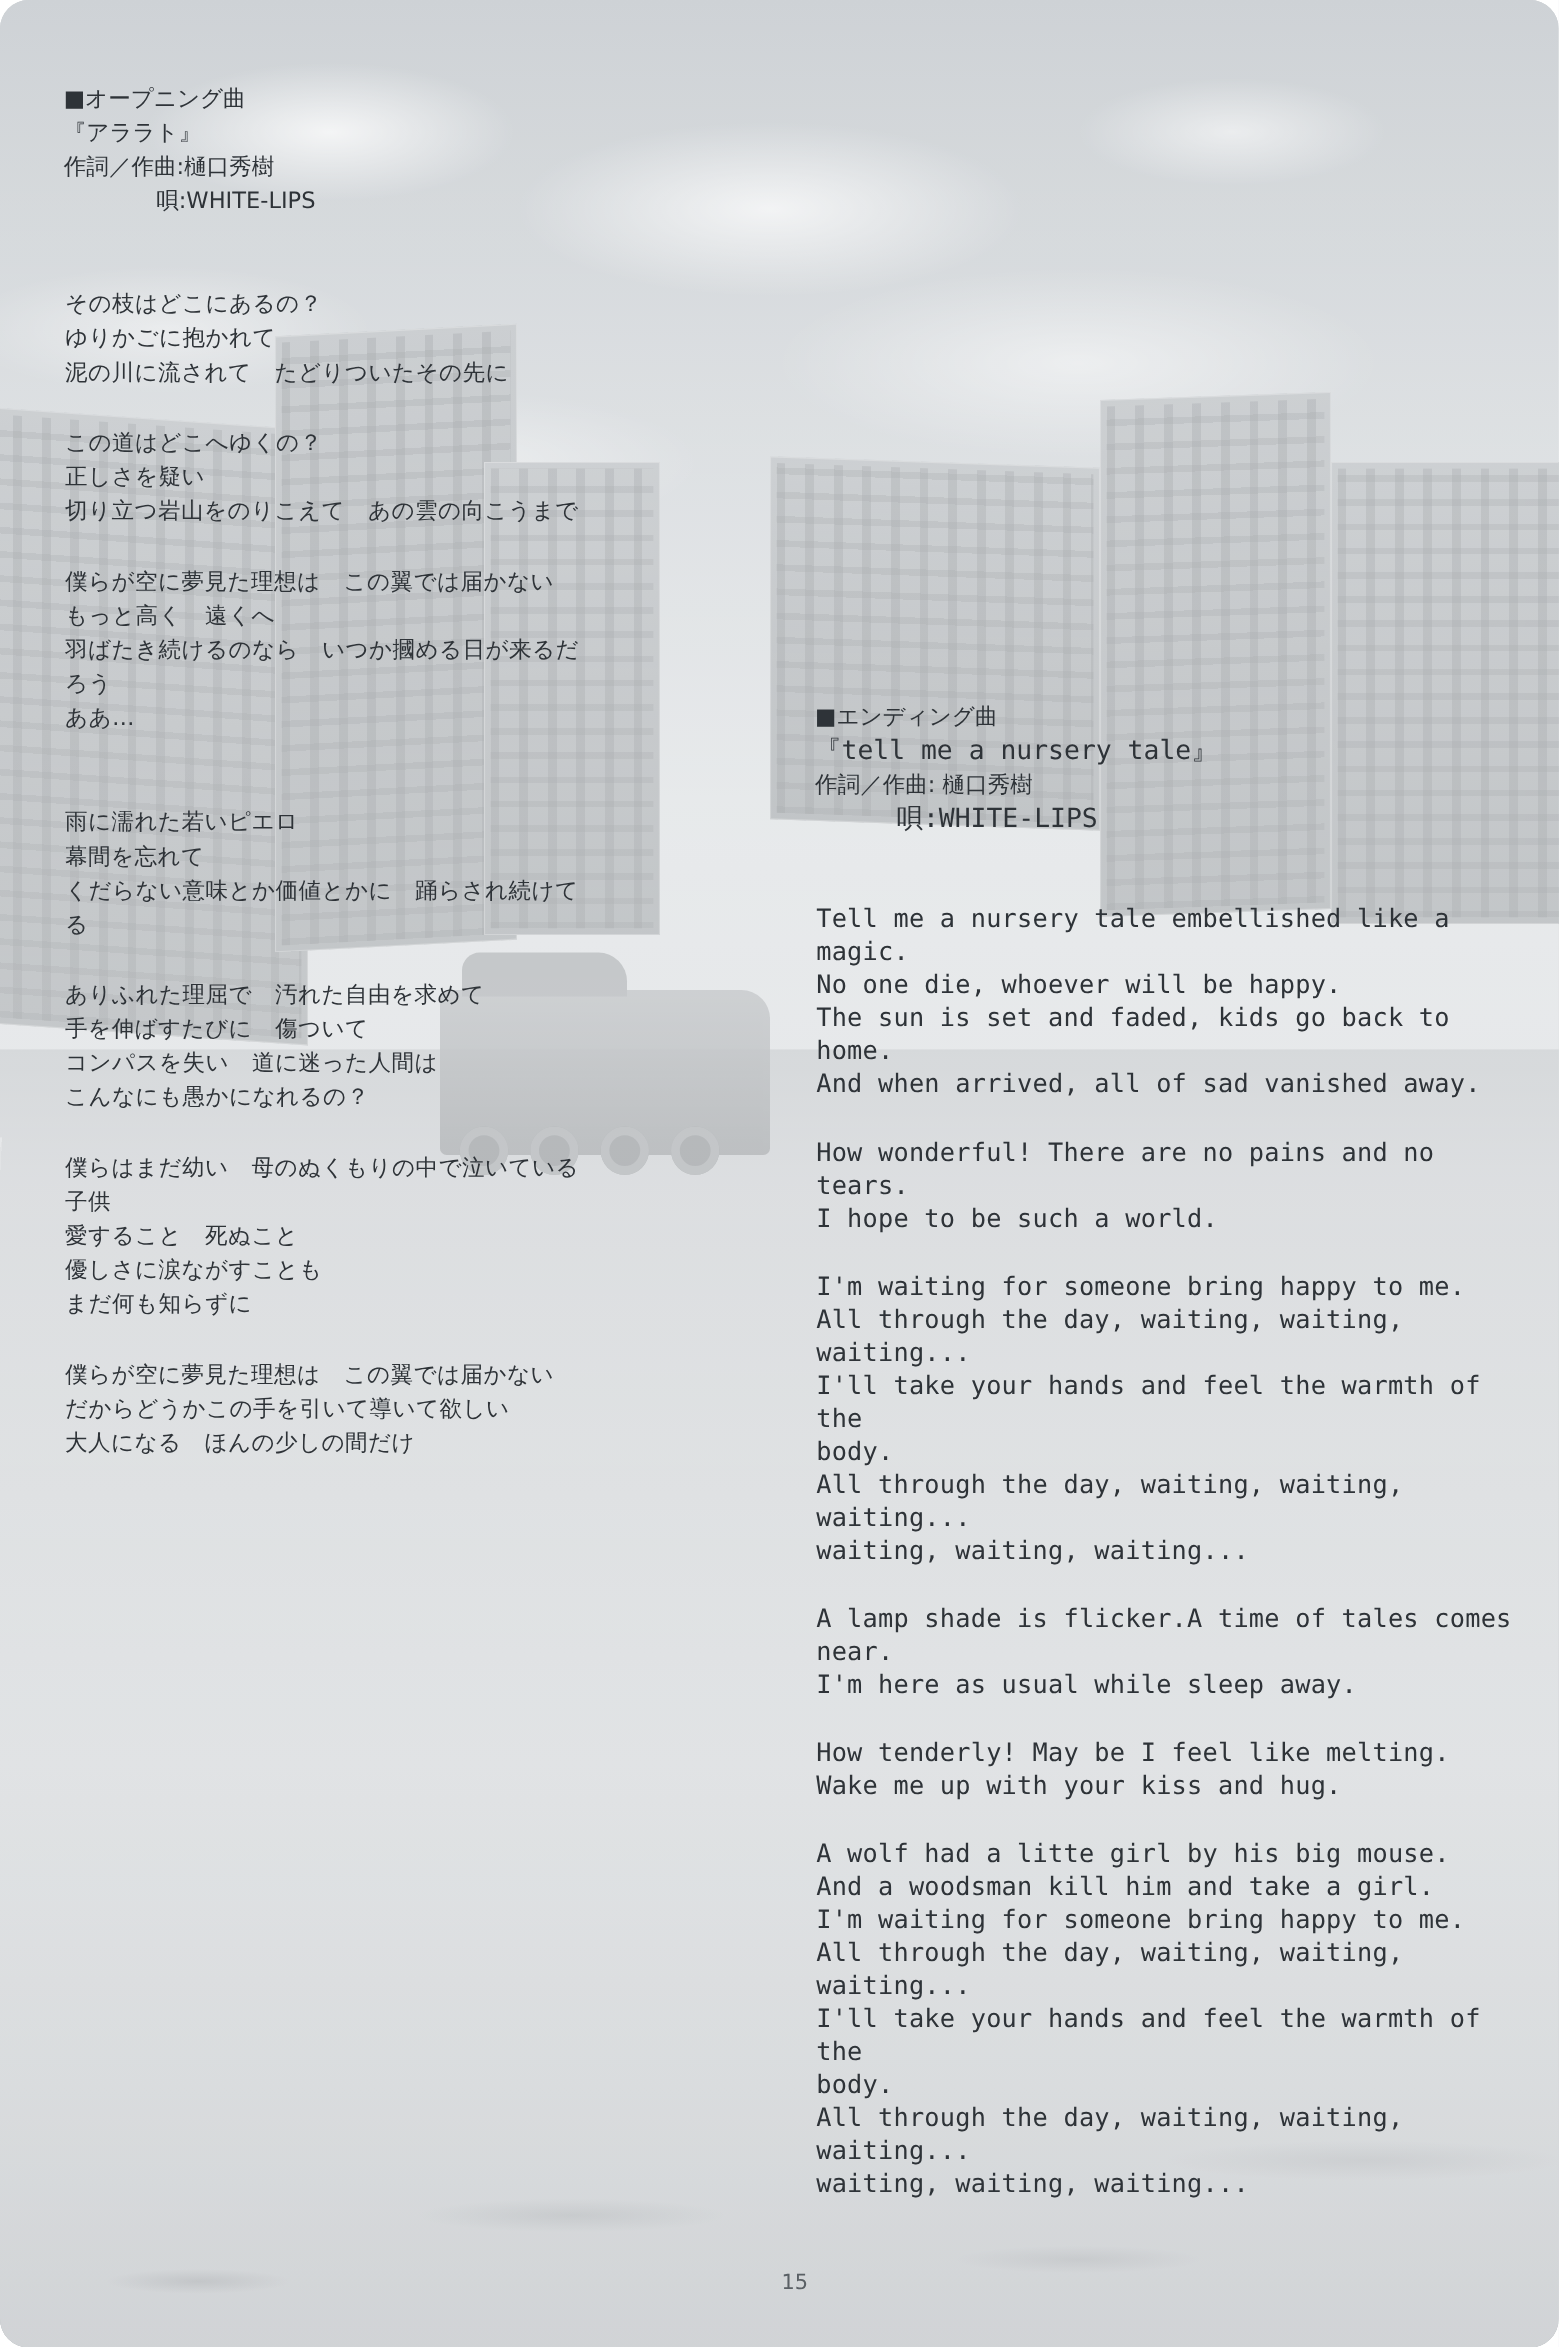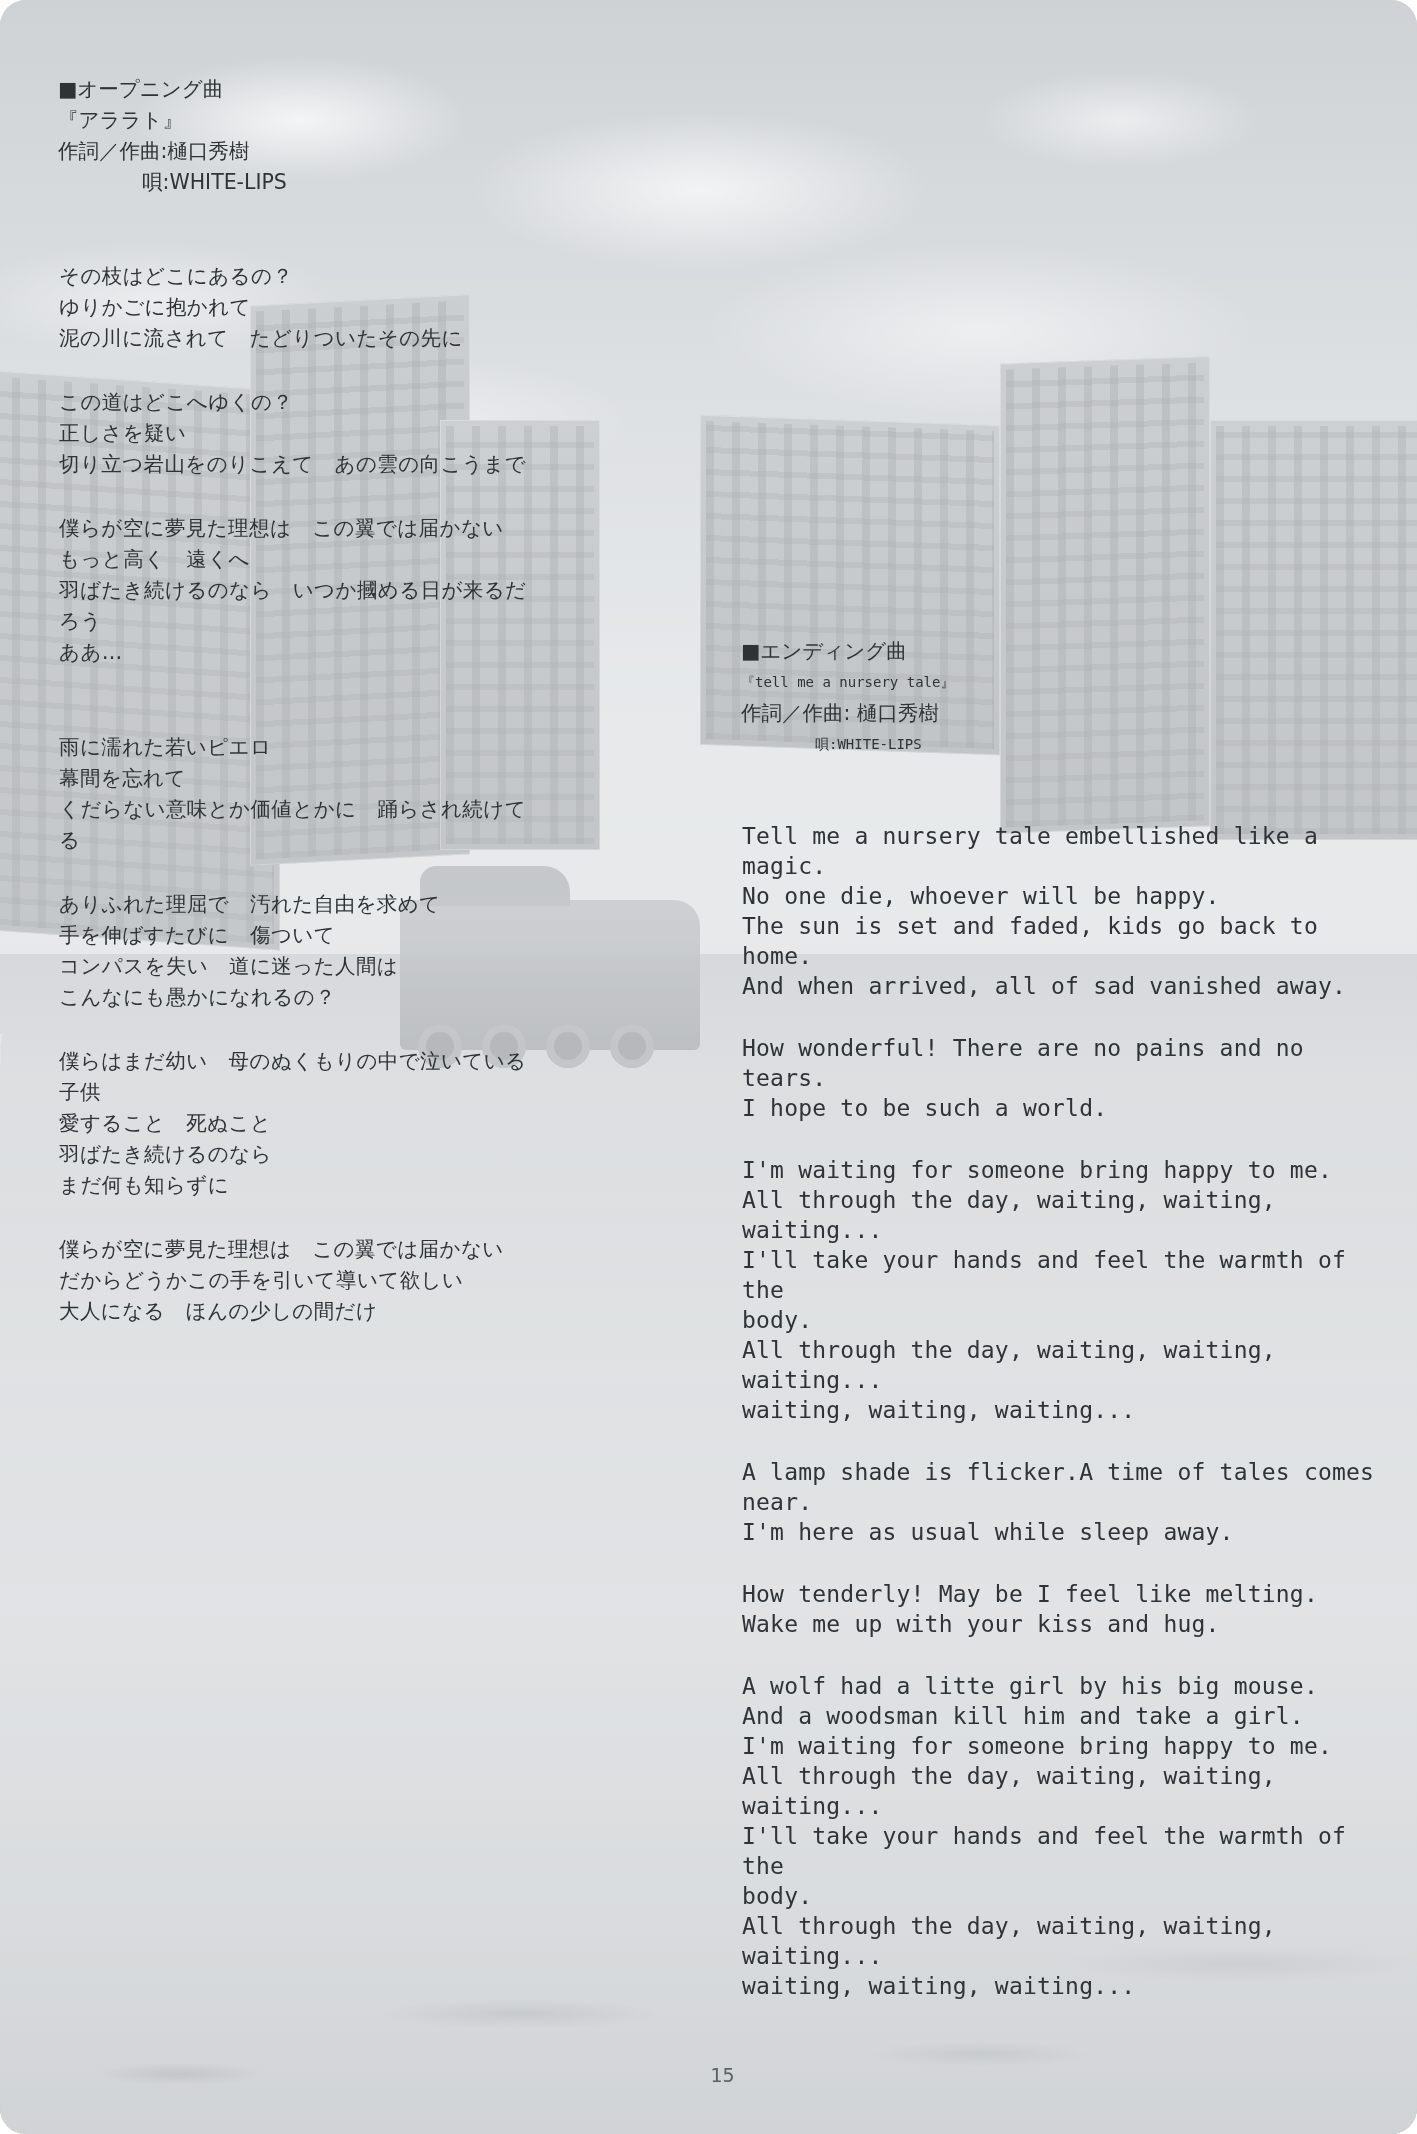--- a/index.html
+++ b/index.html
@@ -130,21 +130,21 @@
     white-space: pre-wrap;
   }
   .head {
     font-family: "DejaVu Sans", sans-serif;
     font-size: 20.5px;
     line-height: 31px;
     white-space: pre-wrap;
   }
   .head.mono {
     font-family: "DejaVu Sans Mono", monospace;
-    font-size: 14px;
+    font-size: 24px;
     line-height: 31px;
   }
   .blk { margin: 1px; }
   .gap { height: 31px; }
   .gap-en { height: 30px; }
   .indent { display: block; padding-left: 84px; }
   .indent-en { display: block; padding-left: 74px; }
 
   .page-num {
     position: absolute;
@@ -210,21 +210,21 @@
 幕間を忘れて
 くだらない意味とか価値とかに　踊らされ続けてる</div>
       <div class="gap"></div>
       <div class="jp blk">ありふれた理屈で　汚れた自由を求めて
 手を伸ばすたびに　傷ついて
 コンパスを失い　道に迷った人間は
 こんなにも愚かになれるの？</div>
       <div class="gap"></div>
       <div class="jp blk">僕らはまだ幼い　母のぬくもりの中で泣いている子供
 愛すること　死ぬこと
-羽ばたき続けるのなら
+優しさに涙ながすことも
 まだ何も知らずに</div>
       <div class="gap"></div>
       <div class="jp blk">僕らが空に夢見た理想は　この翼では届かない
 だからどうかこの手を引いて導いて欲しい
 大人になる　ほんの少しの間だけ</div>
     </div>
 
     <div class="col" id="col-right">
       <div class="head">■エンディング曲</div>
       <div class="head mono">『tell me a nursery tale』</div>

